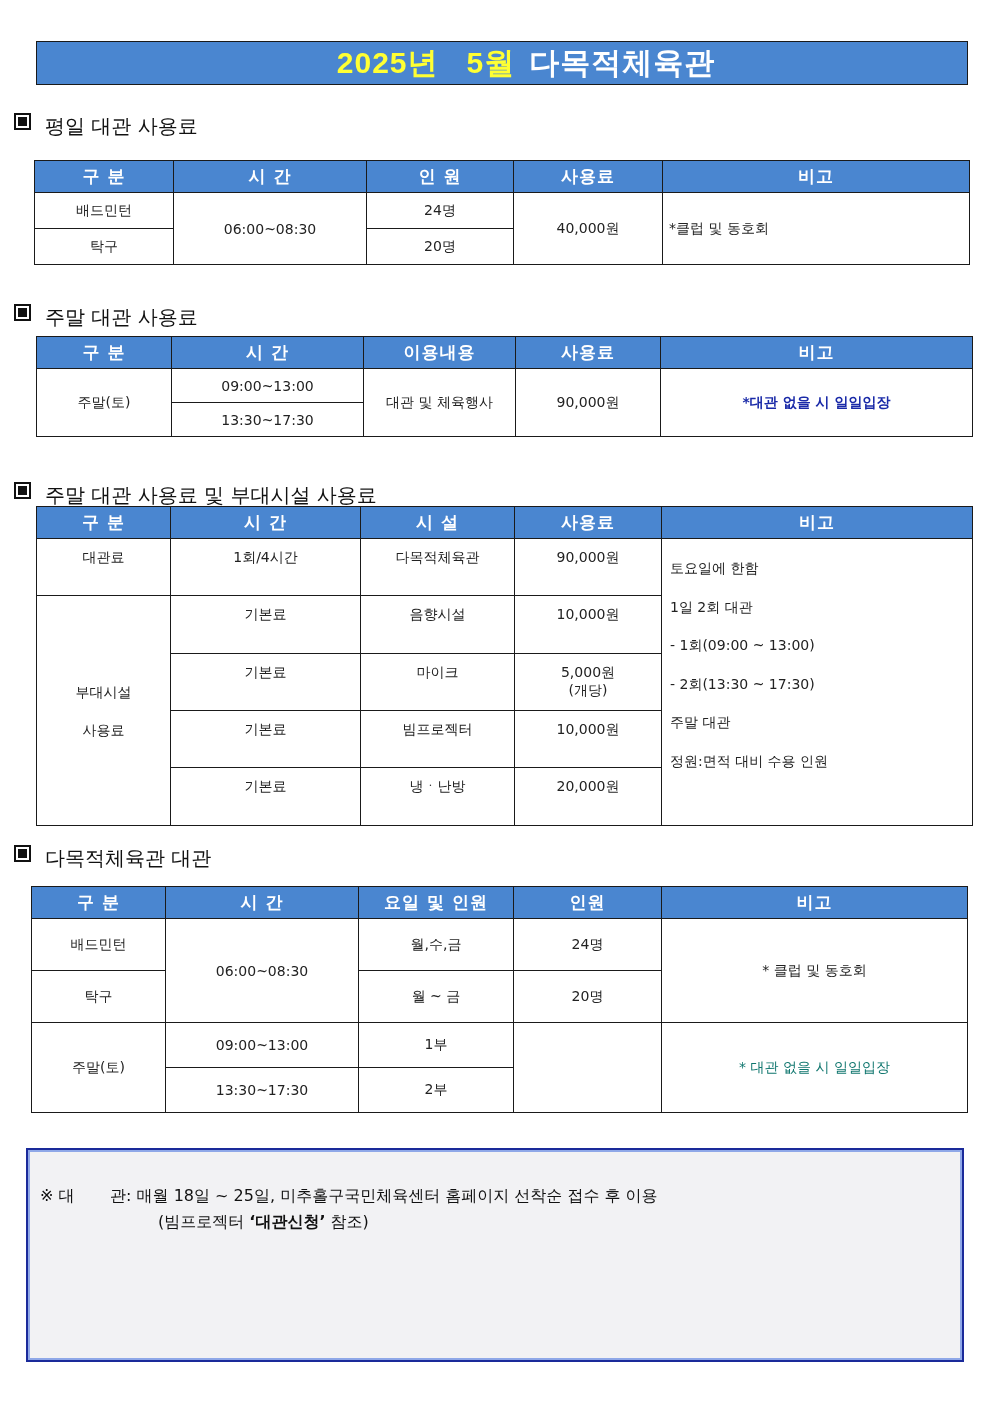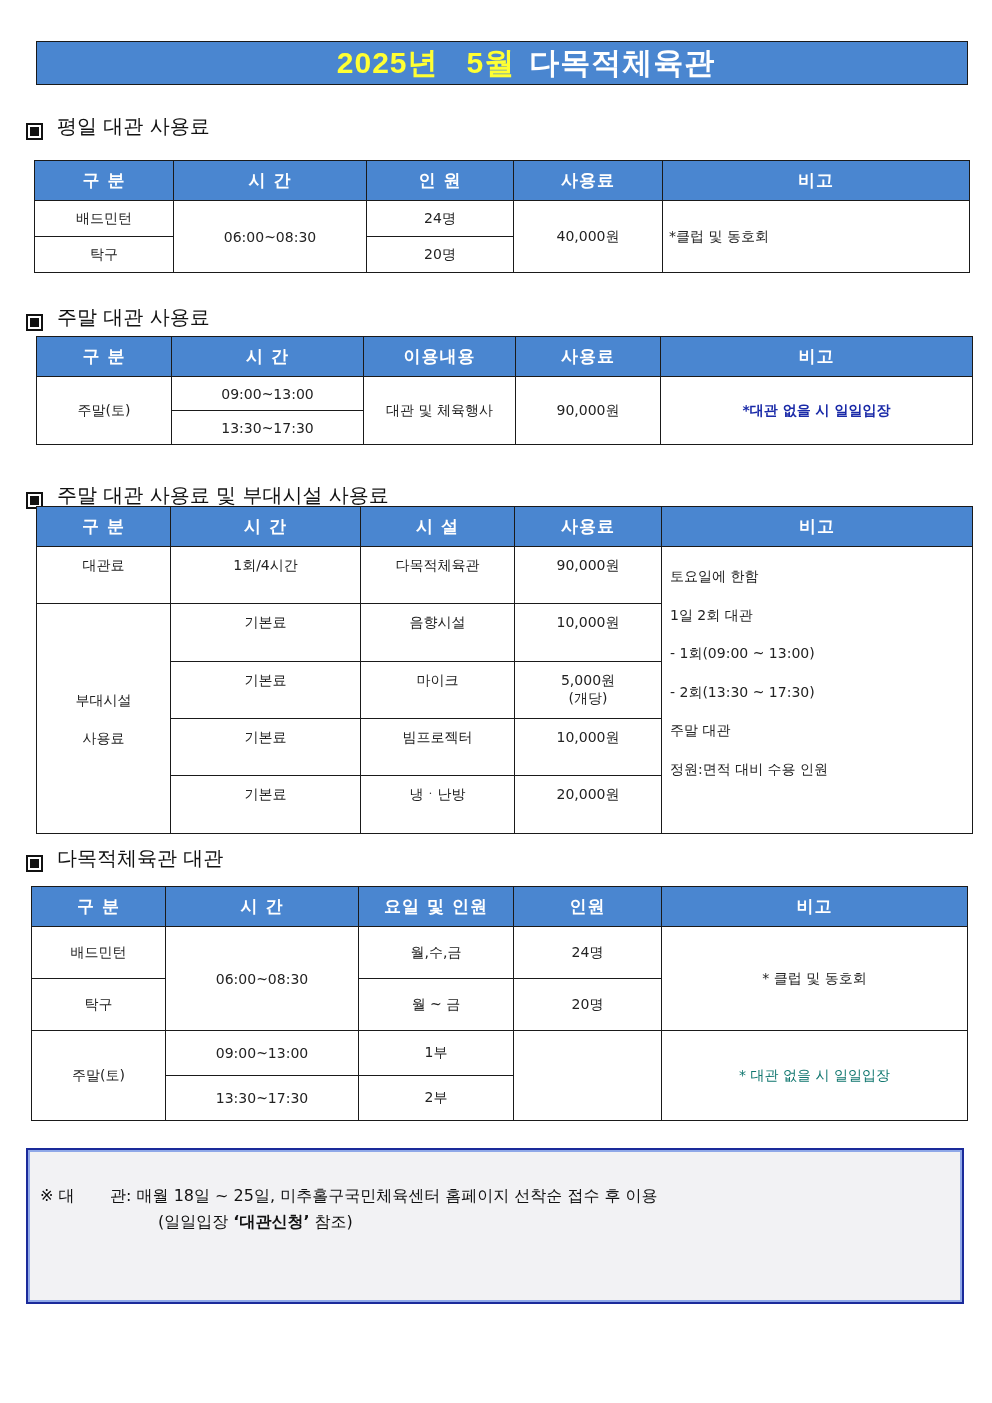--- a/index.html
+++ b/index.html
@@ -12,46 +12,46 @@
     display: flex; align-items: center; justify-content: center;
     font-family: "Liberation Sans", sans-serif; font-weight: bold; font-size: 30px;
     letter-spacing: 1px;
     padding-left: 48px;
   }
   .title-bar .yellow { color: #ffff33; }
   .title-bar .white { color: #ffffff; margin-left: 14px; }
   .title-bar .gap { margin-left: 28px; }
 
   .section-head {
-    position: absolute; left: 26px; display: flex; align-items: flex-end;
+    position: absolute; left: 14px; display: flex; align-items: flex-start;
     font-family: "DejaVu Serif", serif; font-size: 20px; color: #111;
   }
   .sq {
     width: 17px; height: 17px; border: 2px solid #111; margin-right: 14px;
     display: flex; align-items: center; justify-content: center; background: #fff;
   }
   .sq::after { content: ""; width: 9px; height: 9px; background: #111; display: block; }
 
   table {
     position: absolute; border-collapse: collapse; table-layout: fixed;
     font-family: "DejaVu Sans", sans-serif; font-size: 14px; color: #222;
   }
   th {
     background: #4a86d0; color: #fff; font-weight: bold; font-size: 17px;
-    border: 1px solid #1a1a1a; text-align: center; height: 40px; letter-spacing: 1px;
+    border: 1px solid #1a1a1a; text-align: center; height: 32px; letter-spacing: 1px;
   }
   td { border: 1px solid #1a1a1a; text-align: center; vertical-align: middle; }
   .blue-note { color: #1a2aa8; font-weight: bold; }
   .red-note { color: #0f766e; }
   .left { text-align: left; padding-left: 6px; }
   .top { vertical-align: top; padding-top: 10px; }
   .note-list { text-align: left; vertical-align: top; padding: 10px 0 0 8px; line-height: 38.5px; }
 
   .info-box {
-    position: absolute; left: 26px; top: 1148px; width: 938px; height: 156px;
+    position: absolute; left: 26px; top: 1148px; width: 938px; height: 214px;
     background: #f2f2f4; border: 2px solid #1a2a9a;
     box-shadow: inset 0 0 0 2px #8fa8e8;
     font-family: "DejaVu Sans", sans-serif; font-size: 16px; color: #111;
   }
   .info-line { position: absolute; left: 12px; white-space: pre; }
   .info-sub { position: absolute; left: 130px; white-space: pre; }
   .b { font-weight: bold; }
 </style>
 </head>
 <body>
@@ -234,15 +234,15 @@
   </tr>
   <tr style="height:45px">
     <td>13:30~17:30</td>
     <td>2부</td>
   </tr>
 </tbody>
   </table>
 
 <div class="info-box">
   <div class="info-line" style="top:36px;"><span>※ 대       관:</span> <span>매월 18일 ~ 25일, 미추홀구국민체육센터 홈페이지 선착순 접수 후 이용</span></div>
-  <div class="info-sub" style="top:62px;"><span>(일일입장 </span><span class="b">‘대관신청’</span><span> 참조)</span></div>
+  <div class="info-sub" style="top:62px;"><span>(빔프로젝터 </span><span class="b">‘대관신청’</span><span> 참조)</span></div>
 
 </div>
 
 </body></html>

